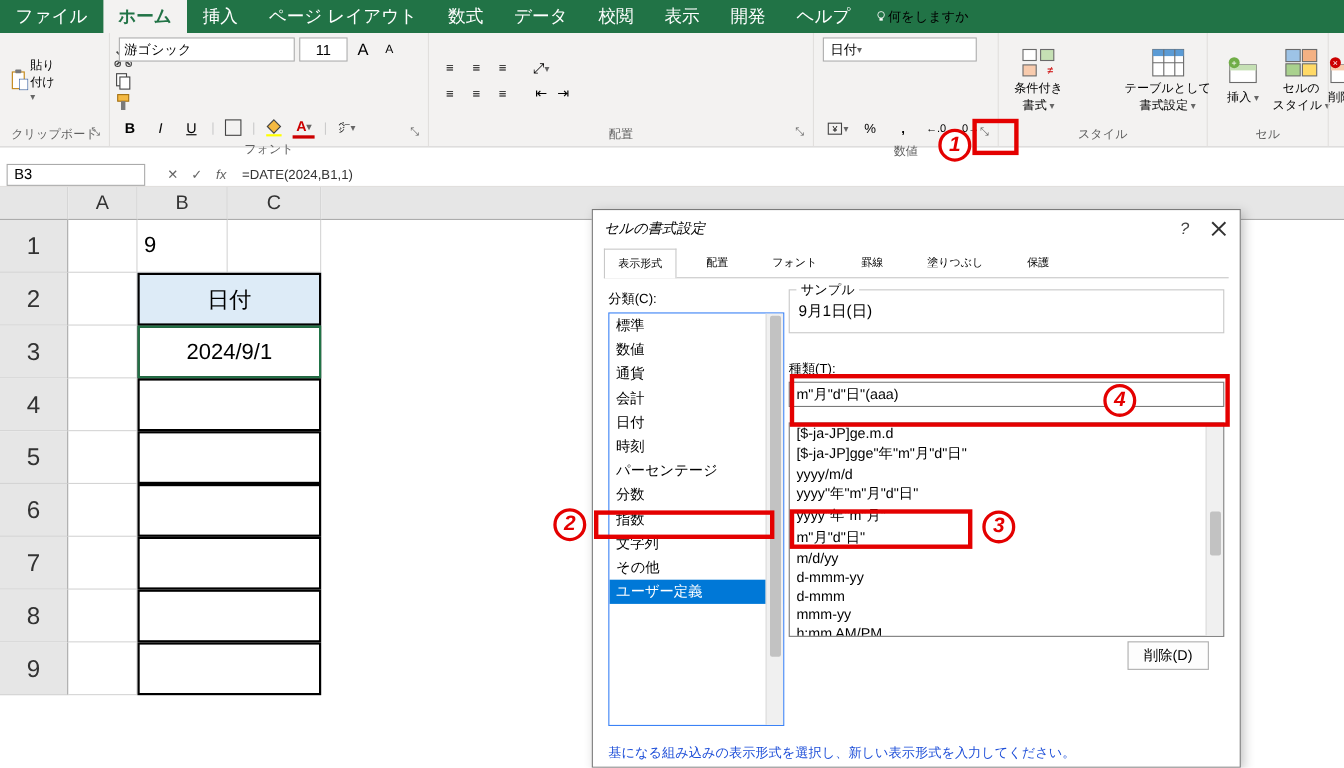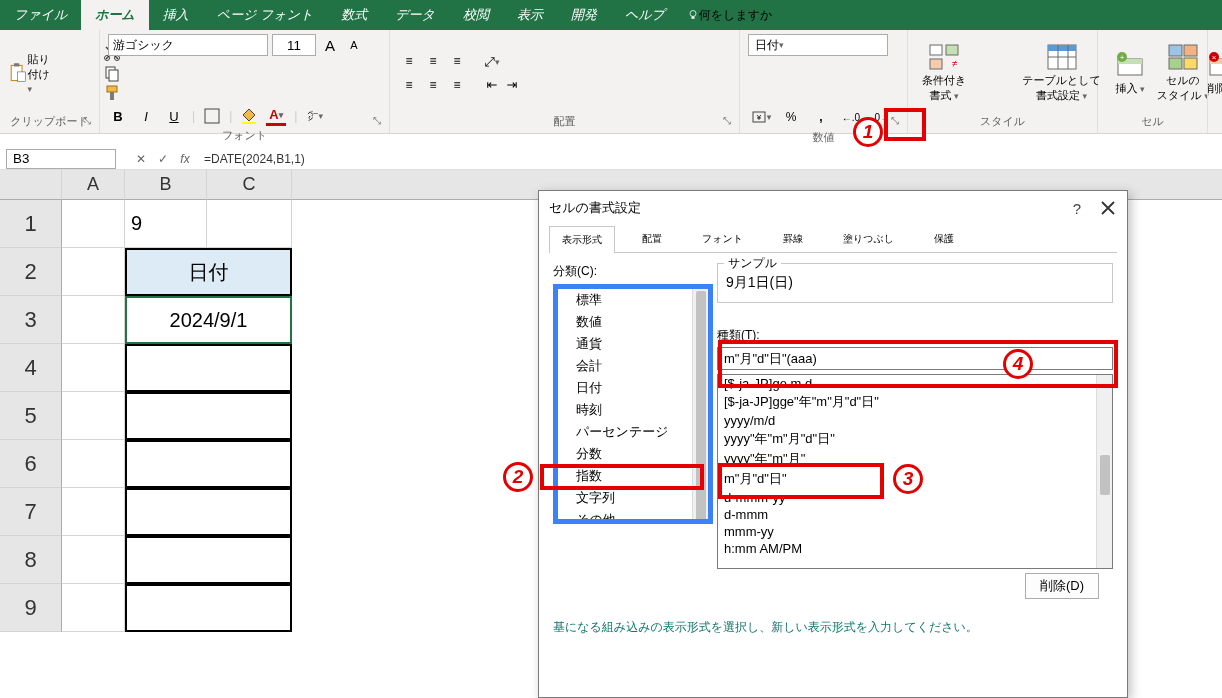--- a/index.html
+++ b/index.html
@@ -1,21 +1,21 @@
 <!DOCTYPE html>
 <html><head>
 <meta charset="utf-8">
 <style>
 * { box-sizing: border-box; margin: 0; padding: 0; }
 body { font-family: "Meiryo UI", "Yu Gothic UI", sans-serif; font-size: 12px; background: #fff; width: 1222px; height: 698px; position: relative; overflow: hidden; }
 
 
 .titlebar { height: 30px; background: #217346; display: flex; align-items: center; }
 .tabs { display: flex; height: 30px; }
-.tab { padding: 0 14px; color: #fff; display: flex; align-items: center; font-size: 13px; cursor: pointer; font-style: italic; }
+.tab { padding: 0 14px; color: #fff; display: flex; align-items: center; font-size: 16px; cursor: pointer; }
 .tab.active { background: #f3f2f1; color: #217346; font-weight: 600; }
 .tell-me { display: flex; align-items: center; color: #000000; margin-left: 8px; gap: 0; }
 .bulb { width: 12px; height: 12px; fill: #fff; }
 
 
 .ribbon { height: 104px; background: #f3f2f1; border-bottom: 1px solid #d5d5d5; display: flex; }
 .group { border-right: 1px solid #e1dfdd; padding: 4px 8px 0; display: flex; flex-direction: column; justify-content: space-between; position: relative; }
 .group-label { font-size: 11px; color: #5f5f5f; text-align: center; padding: 2px 0 4px; }
 .group-body { flex: 1; display: flex; align-items: center; gap: 44px; }
 .expand-btn { position: absolute; right: 2px; bottom: 4px; width: 14px; height: 14px; font-size: 10px; color: #5f5f5f; cursor: pointer; }
@@ -42,21 +42,21 @@
 .numbtn { width: 26px; height: 22px; display: flex; align-items: center; justify-content: center; cursor: pointer; }
 
 .style-item { display: flex; flex-direction: column; align-items: center; gap: 2px; padding: 0 6px; cursor: pointer; font-size: 11px; text-align: center; }
 .style-icon { width: 32px; height: 28px; }
 
 .cell-item { display: flex; flex-direction: column; align-items: center; gap: 2px; padding: 0 8px; font-size: 11px; }
 .cell-icon { width: 32px; height: 28px; }
 
 
 .formula-bar { height: 22px; border-bottom: 1px solid #e1dfdd; display: flex; align-items: center; margin-top: 14px; }
-.name-box { border: 1px solid #ababab; width: 110px; height: 20px; padding: 0 6px; margin-left: 6px; background: #fff; }
+.name-box { border: 1px solid #ababab; width: 126px; height: 20px; padding: 0 6px; margin-left: 6px; background: #fff; }
 .fx-row { display: flex; align-items: center; margin-left: 14px; }
 .fx-btn { width: 22px; height: 20px; display: flex; align-items: center; justify-content: center; color: #666; }
 .formula-val { padding: 0 8px; color: #333; }
 
 
 .sheet { position: relative; }
 .col-headers { display: flex; margin-left: 0; }
 .corner { width: 62px; height: 30px; border-right: 1px solid #d4d4d4; border-bottom: 1px solid #acacac; background: #e6e6e6; }
 .col-h { border-right: 1px solid #d4d4d4; border-bottom: 1px solid #acacac; height: 30px; display: flex; align-items: center; justify-content: center; font-size: 18px; color: #333; background: #e6e6e6; }
 .col-A { width: 63px; } .col-B { width: 82px; } .col-C { width: 85px; }
@@ -64,60 +64,60 @@
 .row-h { width: 62px; border-right: 1px solid #acacac; border-bottom: 1px solid #d4d4d4; display: flex; align-items: center; justify-content: center; font-size: 22px; color: #333; background: #e6e6e6; }
 .cell { border-right: 1px solid #d4d4d4; border-bottom: 1px solid #d4d4d4; display: flex; align-items: center; padding: 0 6px; font-size: 20px; }
 .cell.cA { width: 63px; } .cell.cB { width: 82px; } .cell.cC { width: 85px; }
 .thick-border { border: 2px solid #000; }
 .merged-BC { width: 167px !important; justify-content: center; }
 .hdr-fill { background: #ddebf7; }
 .cell.selected { outline: 2px solid #217346; outline-offset: -2px; }
 
 
 .dialog { position: absolute; left: 538px; top: 190px; width: 590px; height: 508px; background: #fff; border: 1px solid #7a7a7a; box-shadow: 3px 3px 10px rgba(0,0,0,.25); }
-.dlg-title { padding: 8px 10px; font-size: 13px; display: flex; align-items: flex-start; justify-content: space-between; }
+.dlg-title { padding: 8px 10px; font-size: 13px; display: flex; align-items: flex-start; justify-content: space-between; font-style: italic; }
 .dlg-close { width: 18px; height: 18px; cursor: pointer; }
 .dlg-tabs { display: flex; border-bottom: 1px solid #c8c8c8; margin: 0 10px; }
 .dlg-tab { padding: 6px 12px; font-size: 10px; cursor: pointer; border: 1px solid transparent; border-bottom: none; margin-right: 14px; }
 .dlg-tab.active { border-color: #c8c8c8; background: #fff; position: relative; top: 1px; }
 .dlg-body { padding: 10px 14px; display: flex; gap: 4px; }
 .cat-col { width: 160px; }
 .cat-label { font-size: 12px; margin-bottom: 4px; }
-.cat-list { border: 5px solid #3b82f6; height: 240px; overflow: hidden; position: relative; padding-left: 12px; }
+.cat-list { border: 1px solid #3b82f6; height: 376px; overflow: hidden; position: relative; }
 .cat-item { padding: 2px 6px; font-size: 13px; cursor: pointer; }
 .cat-item.selected { background: #0078d7; color: #fff; }
 .right-col { flex: 1; }
 .sample-box { border: 1px solid #c8c8c8; padding: 6px 8px; margin-bottom: 24px; position: relative; }
 .sample-legend { position: absolute; top: -9px; left: 6px; background: #fff; padding: 0 4px; font-size: 12px; }
 .type-label { font-size: 12px; margin-bottom: 3px; }
 .type-input { border: 1px solid #7a7a7a; width: 100%; padding: 3px 6px; font-size: 13px; }
-.type-list { border: 1px solid #7a7a7a; height: 195px; margin-top: 4px; overflow: hidden; position: relative; }
+.type-list { border: 1px solid #7a7a7a; height: 195px; margin-top: 14px; overflow: hidden; position: relative; }
 .type-item { padding: 1px 6px; font-size: 13px; cursor: pointer; }
 .scroll { position: absolute; right: 0; top: 0; bottom: 0; width: 16px; background: #f0f0f0; border-left: 1px solid #dcdcdc; }
 .scroll-thumb { position: absolute; right: 2px; width: 10px; background: #c2c2c2; border-radius: 2px; }
 .dlg-bottom { padding: 4px 14px; display: flex; justify-content: flex-end; }
 .dlg-btn { border: 1px solid #adadad; padding: 3px 14px; background: #fdfdfd; cursor: pointer; font-size: 13px; }
-.dlg-note { padding: 6px 14px; font-size: 12px; color: #0f766e; }
+.dlg-note { padding: 6px 14px; font-size: 12px; color: #1d4ed8; }
 
 
 .anno { position: absolute; border: 4px solid #e40000; pointer-events: none; }
 .anno-num { position: absolute; width: 30px; height: 30px; border: 3px solid #e40000; border-radius: 50%; color: #e40000; font-weight: 900; font-size: 19px; display: flex; align-items: center; justify-content: center; background: #fff; font-style: italic; pointer-events: none; }
 
 svg { display: block; }
 .dd-arrow::after { content: " ▾"; font-size: 9px; color: #666; }
 </style>
 </head>
 <body>
 
 <div class="titlebar">
   <div class="tabs">
     <div class="tab">ファイル</div>
     <div class="tab active">ホーム</div>
     <div class="tab">挿入</div>
-    <div class="tab">ページ フォント</div>
+    <div class="tab">ページ レイアウト</div>
     <div class="tab">数式</div>
     <div class="tab">データ</div>
     <div class="tab">校閲</div>
     <div class="tab">表示</div>
     <div class="tab">開発</div>
     <div class="tab">ヘルプ</div>
   </div>
   <div class="tell-me">
     <svg class="bulb" viewBox="0 0 16 16">
         <circle cx="8" cy="6" r="4" fill="none" stroke="#fff"></circle>
@@ -411,20 +411,21 @@
       </div>
       <div class="type-label">種類(T):</div>
       <input class="type-input" value="m&quot;月&quot;d&quot;日&quot;(aaa)" style="">
       <div class="type-list">
         <div class="type-item">[$-ja-JP]ge.m.d</div>
         <div class="type-item">[$-ja-JP]gge"年"m"月"d"日"</div>
         <div class="type-item">yyyy/m/d</div>
         <div class="type-item">yyyy"年"m"月"d"日"</div>
         <div class="type-item">yyyy"年"m"月"</div>
         <div class="type-item">m"月"d"日"</div>
+        <div class="type-item">m/d/yy</div>
         <div class="type-item">d-mmm-yy</div>
         <div class="type-item">d-mmm</div>
         <div class="type-item">mmm-yy</div>
         <div class="type-item">h:mm AM/PM</div>
 
         <div class="scroll">
             <div class="scroll-thumb" style="top:80px;height:40px"></div>
           </div>
       </div>
       <div class="dlg-bottom">

